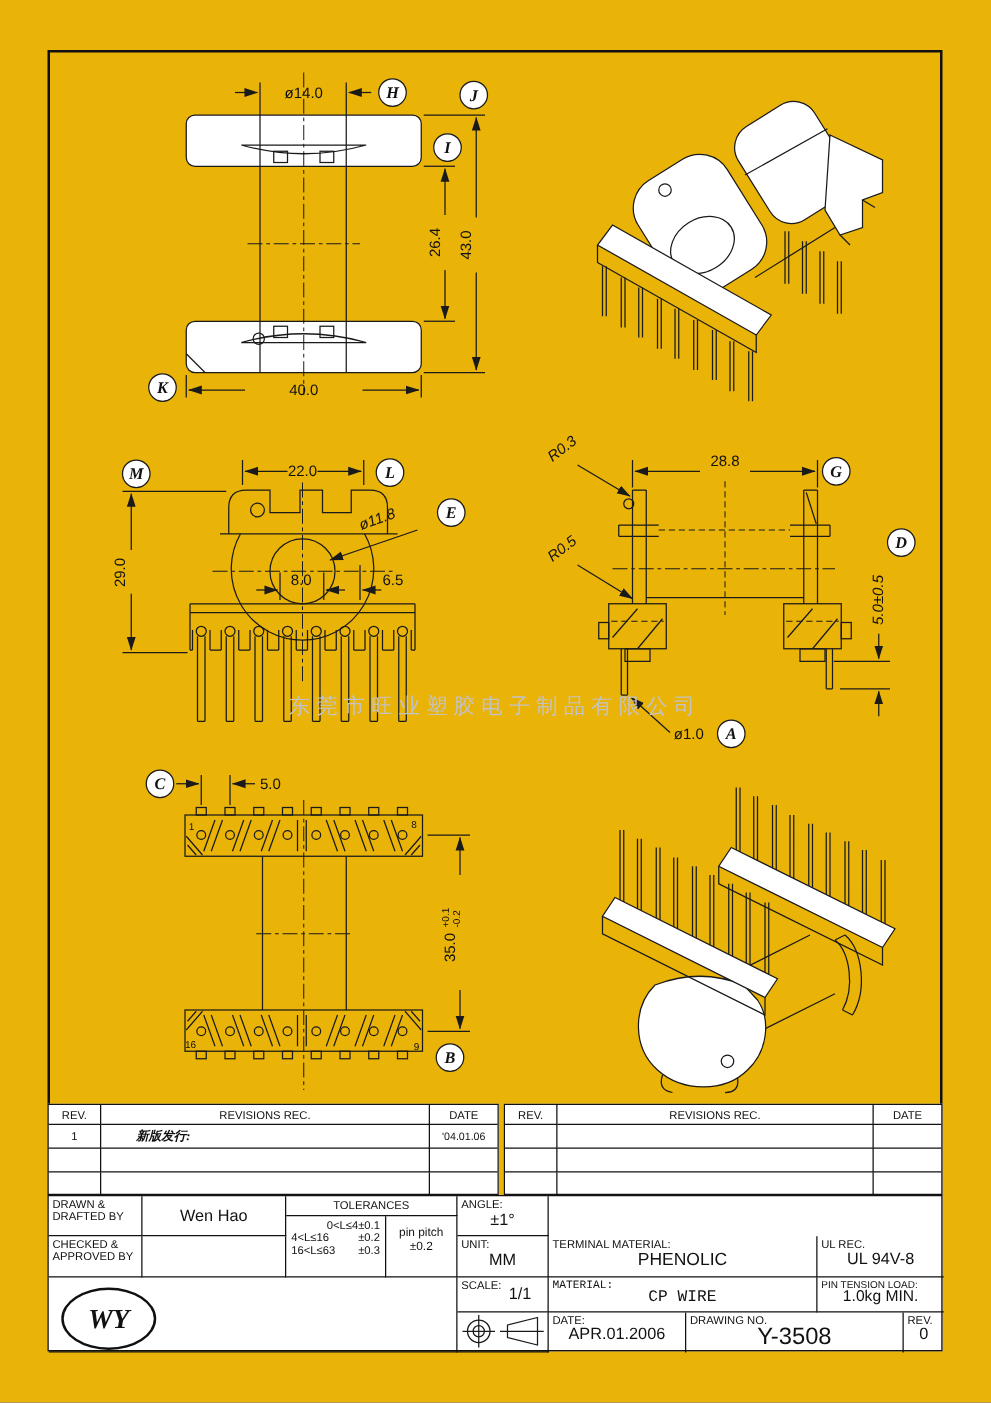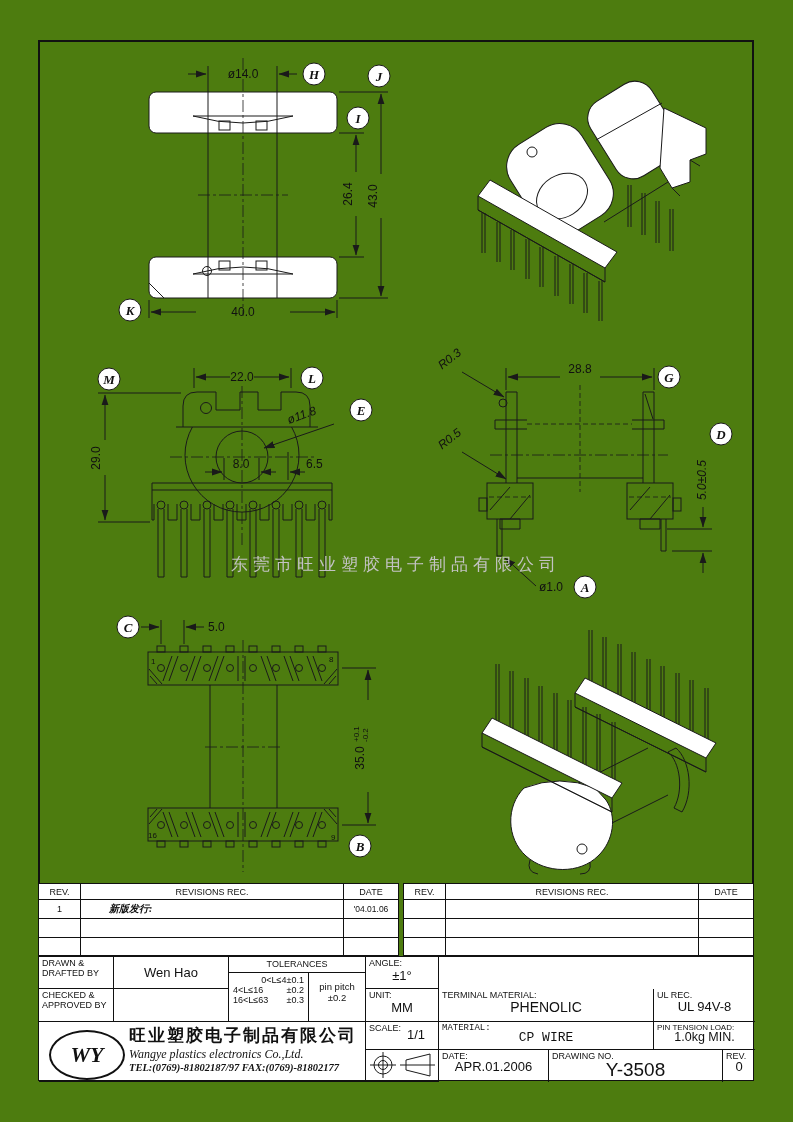--- a/index.html
+++ b/index.html
@@ -1,17 +1,17 @@
 <!DOCTYPE html>
 <html><head>
 <meta charset="utf-8">
 <style>
   html,body { margin:0; padding:0; background:#888; }
   .page {
-    position:relative; width:793px; height:1122px; background:#4d7c0f;
+    position:relative; width:793px; height:1122px; background:#eab308;
     font-family:"Liberation Sans", sans-serif; color:#111; overflow:hidden;
     margin:0 auto;
   }
   .border-frame { position:absolute; left:38px; top:40px; width:716px; height:1041px;
     border:2px solid #111; box-sizing:border-box; }
   svg text { user-select:none; }
   .ln { fill:none; stroke:#1a1a1a; stroke-width:1; }
   .fw { fill:#ffffff; stroke:#1a1a1a; stroke-width:1; }
   .cl { fill:none; stroke:#1a1a1a; stroke-width:0.8; stroke-dasharray:12 3 3 3; }
   .dl { fill:none; stroke:#1a1a1a; stroke-width:0.8; stroke-dasharray:5 3; }
@@ -402,25 +402,20 @@
           <span>±0.3</span>
       </div>
     </div>
     <div class="cell" style="left:270px;top:16px;width:57px;height:49px;font-size:9.5px;text-align:center;padding-top:8px;">
       <div>pin pitch</div>
         <div>±0.2</div>
     </div>
 
     <div class="cell" style="left:0;top:65px;width:327px;height:60px;">
       <div class="logo-ellipse">WY</div>
-      <div style="position:absolute;left:90px;top:2px;">
-        <div class="co-cn">旺业塑胶电子制品有限公司</div>
-        <div class="co-en">Wangye plastics electronics Co.,Ltd.</div>
-        <div class="co-tel">TEL:(0769)-81802187/97   FAX:(0769)-81802177</div>
-      </div>
     </div>
 
     <div class="cell" style="left:327px;top:0;width:73px;height:32px;">
       <div class="lab">ANGLE:</div>
       <div class="val">±1°</div>
     </div>
     <div class="cell" style="left:327px;top:32px;width:73px;height:33px;">
       <div class="lab">UNIT:</div>
       <div class="val">MM</div>
     </div>

